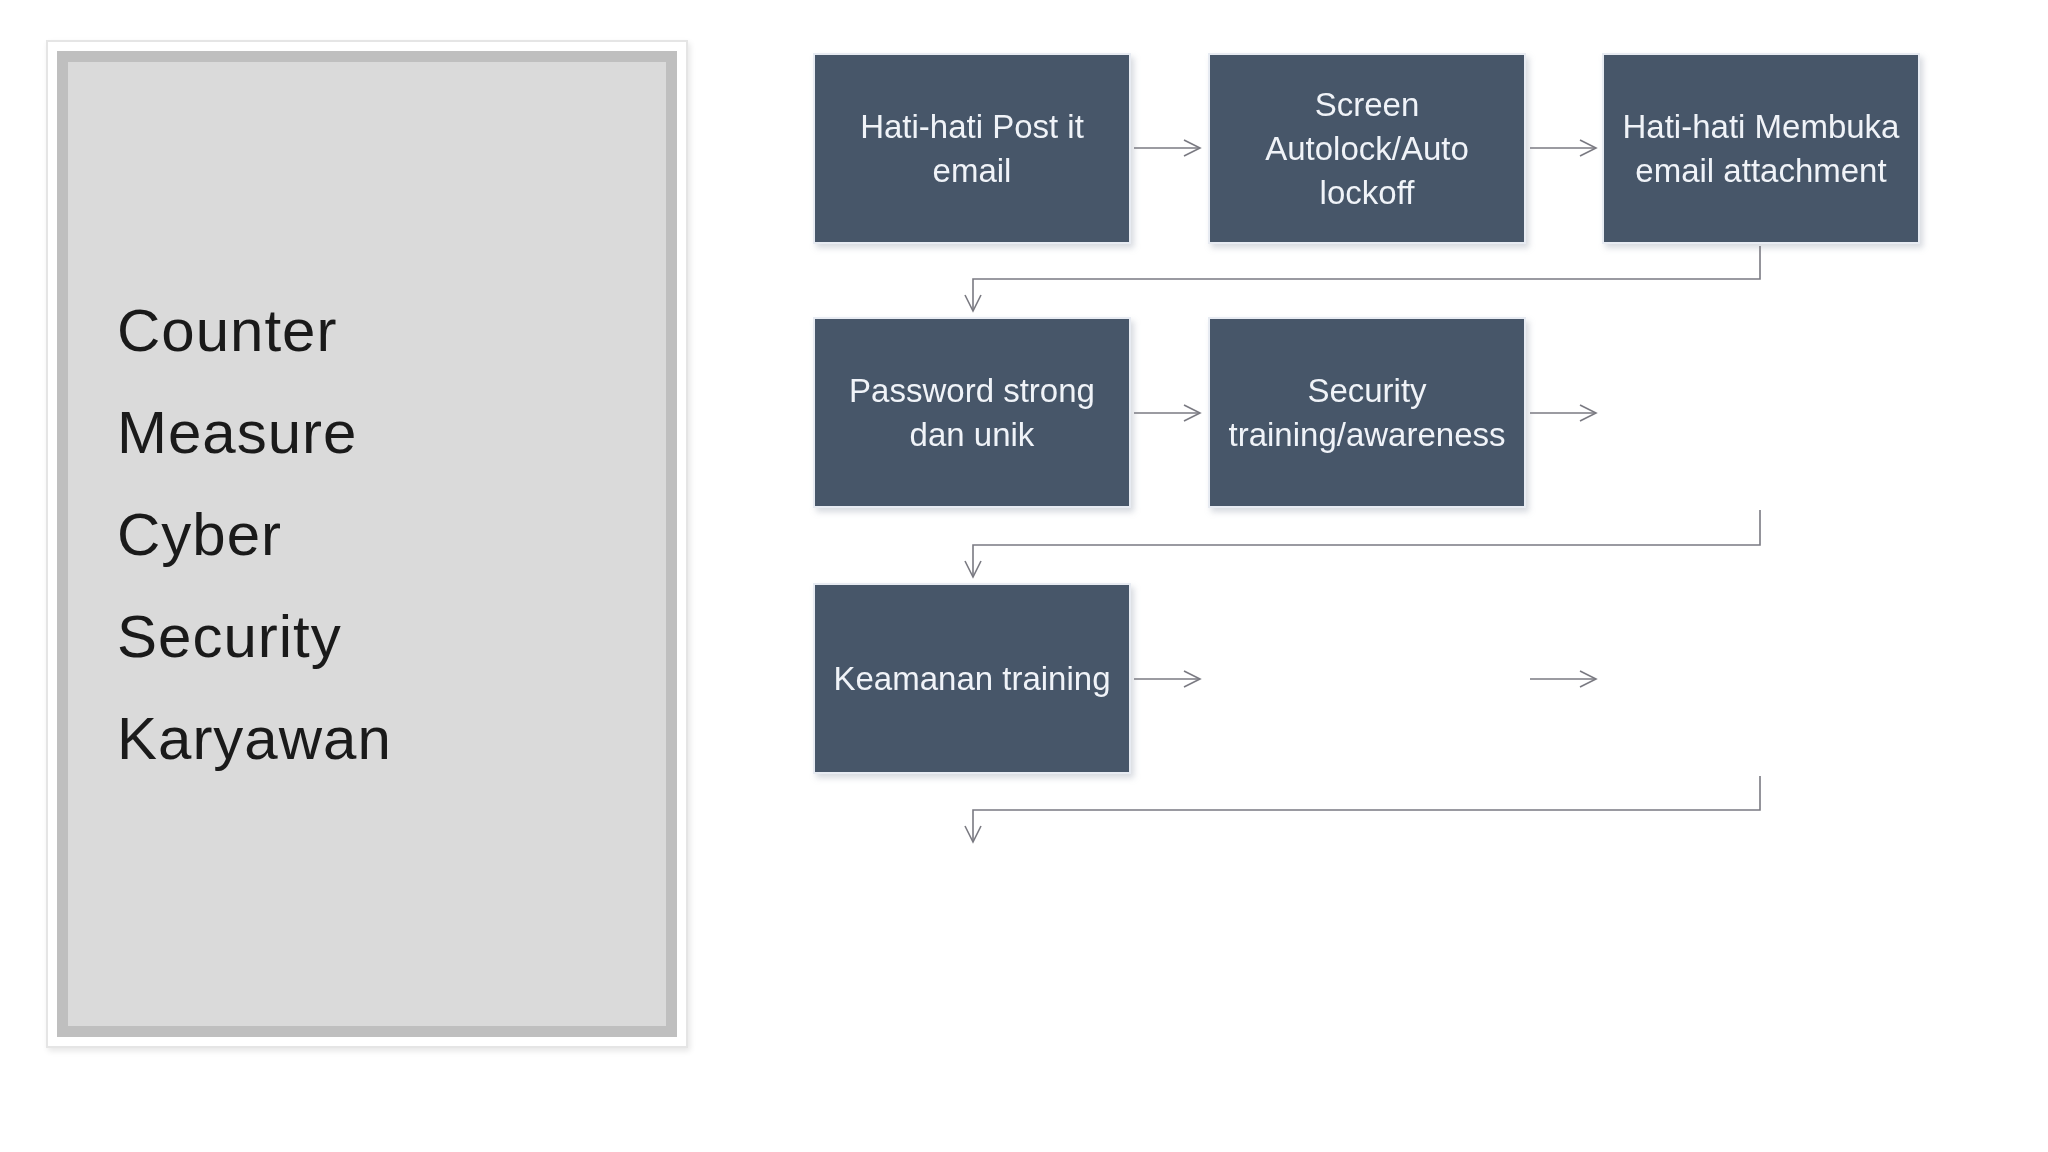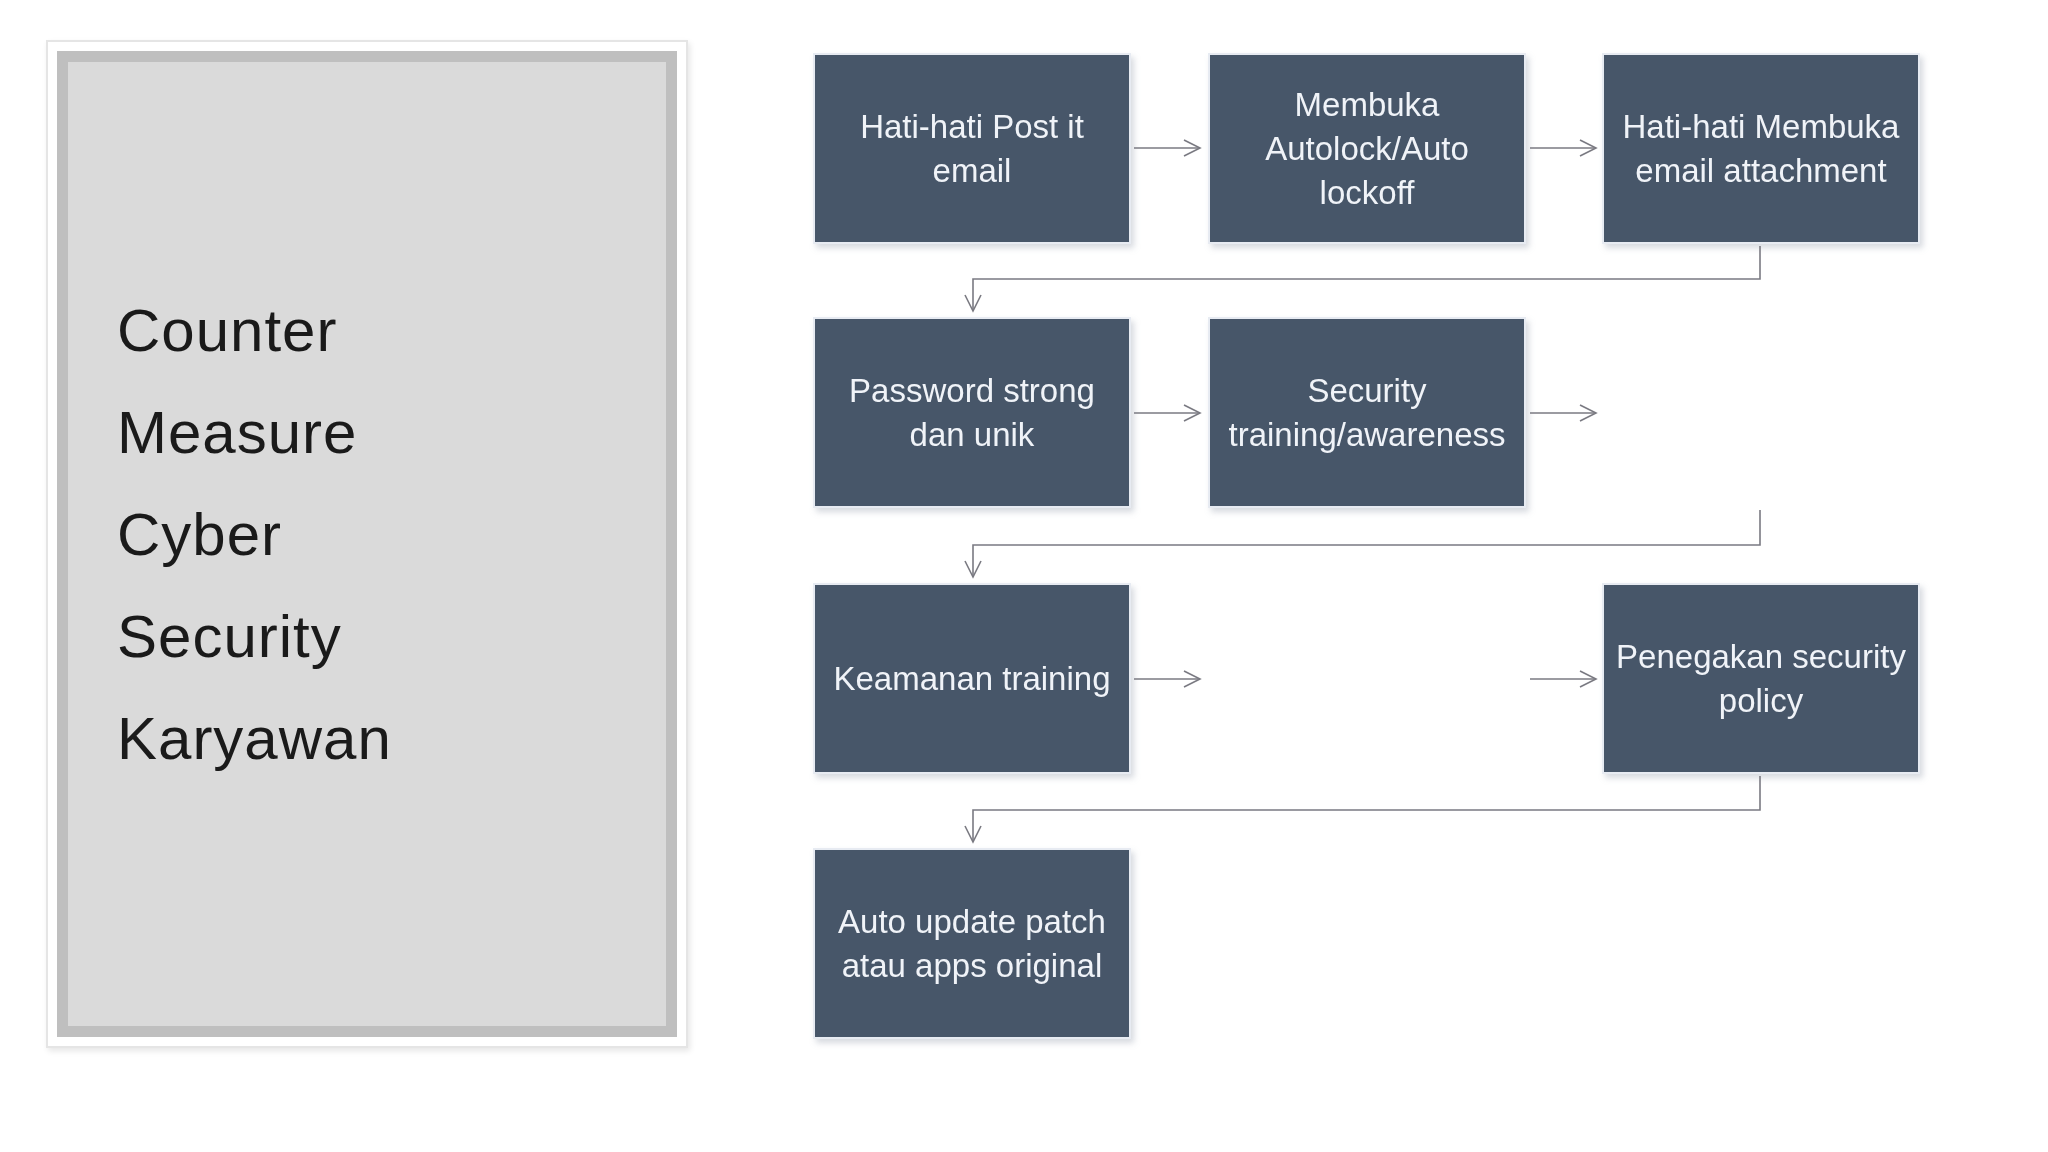--- a/index.html
+++ b/index.html
@@ -68,34 +68,30 @@
     <div class="title-panel-inner"></div>
   </div>
   <div class="title-text">Counter
 Measure
 Cyber
 Security
 Karyawan</div>
 
   <div class="box c1 r1">Hati-hati Post it
 email</div>
-  <div class="box c2 r1">Membuka
+  <div class="box c2 r1">Screen
 Autolock/Auto
 lockoff</div>
   <div class="box c3 r1">Hati-hati Membuka
 email attachment</div>
   <div class="box c1 r2">Password strong
 dan unik</div>
   <div class="box c2 r2">Security
 training/awareness</div>
   <div class="box c1 r3">Keamanan training</div>
-  <div class="box c3 r3">Penegakan security
-policy</div>
-  <div class="box c1 r4">Auto update patch
-atau apps original</div>
 
   <svg class="connectors" viewBox="0 0 2048 1152">
     <defs>
       <marker id="ah" markerUnits="userSpaceOnUse" markerWidth="22" markerHeight="22" viewBox="0 0 22 22" refX="20" refY="11" orient="auto">
         <path d="M4,3 L20,11 L4,19" fill="none" stroke="#7a7a82" stroke-width="1.6"></path>
       </marker>
     </defs>
     <g stroke="#7a7a82" stroke-width="1.6" fill="none">
       <line x1="1134" y1="148" x2="1200" y2="148" marker-end="url(#ah)"></line>
       <line x1="1530" y1="148" x2="1596" y2="148" marker-end="url(#ah)"></line>

